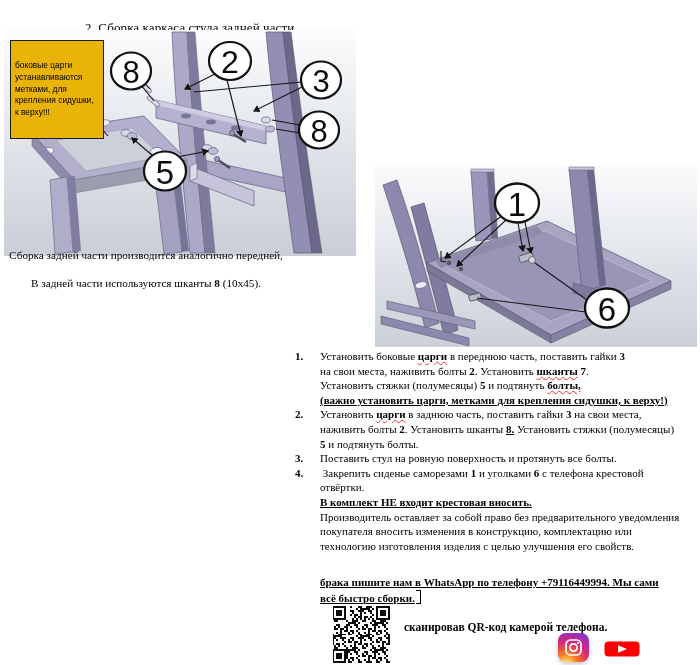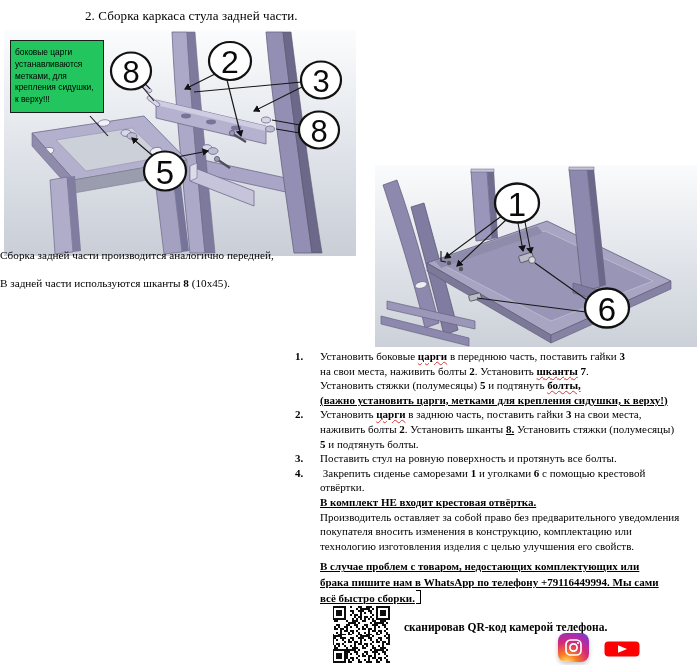--- a/index.html
+++ b/index.html
@@ -4,26 +4,26 @@
 <style>
   html,body{margin:0;padding:0;background:#fff;}
   .page{position:relative;width:700px;height:665px;background:#ffffff;overflow:hidden;
         font-family:"Liberation Serif",serif;color:#000;}
   .abs{position:absolute;}
 
   
   .sec-title{font-size:13px;letter-spacing:.1px;}
 
   
-  .note-box{left:10px;top:40px;width:84px;border:1.5px solid #1c1c1c;background:#22c55e;
-            padding:6px 4px;font-family:"Liberation Sans",sans-serif;font-size:8.4px;
+  .note-box{left:10px;top:40px;width:84px;border:1.5px solid #1c1c1c;background:#eab308;
+            padding:19px 4px;font-family:"Liberation Sans",sans-serif;font-size:8.4px;
             line-height:1.4;z-index:5;}
 
   
-  .caption{left:0px;top:248px;width:292px;font-size:11.2px;line-height:14.2px;}
+  .caption{left:0px;top:248px;width:292px;text-align:center;font-size:11.2px;line-height:14.2px;}
 
   
   .instructions{left:295px;top:349px;width:405px;font-size:11px;line-height:14.6px;}
   .item{display:flex;}
   .num{flex:0 0 25px;width:25px;font-weight:bold;}
   .itext{flex:1;}
   .rich{white-space:pre;}
   .cont{margin-left:25px;}
   .warranty{margin-top:6px;line-height:15.2px;}
 
@@ -43,21 +43,21 @@
          box-shadow:0 2px 4px rgba(120,120,140,.45);}
   .yt{left:604px;top:641px;width:36px;height:16px;}
 
   svg text.callout-num{font-family:"Liberation Sans",sans-serif;fill:#0a0a0a;}
 </style>
 </head>
 <body>
 
 <div class="page">
 
-  <div class="abs sec-title" style="left:85px;top:8px;">2.  Сборка каркаса стула задней части.</div>
+  <div class="abs sec-title" style="left:85px;top:20px;">2.  Сборка каркаса стула задней части.</div>
 
   <svg class="abs" style="left:4px;top:30px;" width="352" height="226" viewBox="0 0 352 226">
     <defs>
       <linearGradient id="bg1" x1="0" y1="0" x2="0" y2="1">
         <stop offset="0" stop-color="#fbfcfd"></stop>
           <stop offset="0.55" stop-color="#dfe3e9"></stop>
           <stop offset="1" stop-color="#c9ced7"></stop>
       </linearGradient>
       <marker id="arr1" markerWidth="7" markerHeight="7" refX="5" refY="3.5" orient="auto">
         <path d="M0,0 L6,3.5 L0,7 Z" fill="#111"></path>
@@ -241,25 +241,25 @@
     <div class="item">
       <span class="num">2.</span>
       <span class="itext rich"><span>Установить </span><span class="w">царги</span><span> в заднюю часть, поставить гайки </span><span class="b">3</span><span> на свои места,</span><br><span>наживить болты </span><span class="b">2</span><span>. Установить шканты </span><span class="b u">8.</span><span> Установить стяжки (полумесяцы)</span><br><span class="b">5</span><span> и подтянуть болты.</span></span>
     </div>
     <div class="item">
       <span class="num">3.</span>
       <span class="itext rich"><span>Поставить стул на ровную поверхность и протянуть все болты.</span></span>
     </div>
     <div class="item">
       <span class="num">4.</span>
-      <span class="itext rich"><span> Закрепить сиденье саморезами </span><span class="b">1</span><span> и уголками </span><span class="b">6</span><span> с помощью крестовой</span><br><span>отвёртки.</span></span>
-    </div>
-    <div class="cont rich"><span class="b u">В комплект НЕ входит крестовая отвёртка.</span></div>
+      <span class="itext rich"><span> Закрепить сиденье саморезами </span><span class="b">1</span><span> и уголками </span><span class="b">6</span><span> с телефона крестовой</span><br><span>отвёртки.</span></span>
+    </div>
+    <div class="cont rich"><span class="b u">В комплект НЕ входит крестовая вносить.</span></div>
     <div class="cont rich"><span>Производитель оставляет за собой право без предварительного уведомления</span><br><span>покупателя вносить изменения в конструкцию, комплектацию или</span><br><span>технологию изготовления изделия с целью улучшения его свойств.</span></div>
-    <div class="cont rich warranty"><span class="rich"><span class="b u">В случае проблем с товаром, недостающих комплектующих или</span><br><span class="b u">брака пишите нам в WhatsApp по телефону +79116449994. Мы сами</span><br><span class="b u">всё быстро сборки.</span></span><span class="cursor-bar"></span></div>
+    <div class="cont rich warranty"><span class="rich"><br><span class="b u">брака пишите нам в WhatsApp по телефону +79116449994. Мы сами</span><br><span class="b u">всё быстро сборки.</span></span><span class="cursor-bar"></span></div>
   </div>
 
   <div class="abs qr-wrap">
     <svg id="qr-svg" width="58" height="57" viewBox="0 0 29 29" shape-rendering="crispEdges">
         <path d="M0,0h1v1h-1zM1,0h1v1h-1zM2,0h1v1h-1zM3,0h1v1h-1zM4,0h1v1h-1zM5,0h1v1h-1zM6,0h1v1h-1zM9,0h1v1h-1zM13,0h1v1h-1zM14,0h1v1h-1zM17,0h1v1h-1zM18,0h1v1h-1zM19,0h1v1h-1zM22,0h1v1h-1zM23,0h1v1h-1zM24,0h1v1h-1zM25,0h1v1h-1zM26,0h1v1h-1zM27,0h1v1h-1zM28,0h1v1h-1zM0,1h1v1h-1zM6,1h1v1h-1zM12,1h1v1h-1zM14,1h1v1h-1zM15,1h1v1h-1zM16,1h1v1h-1zM17,1h1v1h-1zM18,1h1v1h-1zM20,1h1v1h-1zM22,1h1v1h-1zM28,1h1v1h-1zM0,2h1v1h-1zM2,2h1v1h-1zM3,2h1v1h-1zM4,2h1v1h-1zM6,2h1v1h-1zM9,2h1v1h-1zM10,2h1v1h-1zM13,2h1v1h-1zM14,2h1v1h-1zM15,2h1v1h-1zM18,2h1v1h-1zM19,2h1v1h-1zM22,2h1v1h-1zM24,2h1v1h-1zM25,2h1v1h-1zM26,2h1v1h-1zM28,2h1v1h-1zM0,3h1v1h-1zM2,3h1v1h-1zM3,3h1v1h-1zM4,3h1v1h-1zM6,3h1v1h-1zM10,3h1v1h-1zM14,3h1v1h-1zM16,3h1v1h-1zM19,3h1v1h-1zM22,3h1v1h-1zM24,3h1v1h-1zM25,3h1v1h-1zM26,3h1v1h-1zM28,3h1v1h-1zM0,4h1v1h-1zM2,4h1v1h-1zM3,4h1v1h-1zM4,4h1v1h-1zM6,4h1v1h-1zM9,4h1v1h-1zM11,4h1v1h-1zM12,4h1v1h-1zM14,4h1v1h-1zM20,4h1v1h-1zM22,4h1v1h-1zM24,4h1v1h-1zM25,4h1v1h-1zM26,4h1v1h-1zM28,4h1v1h-1zM0,5h1v1h-1zM6,5h1v1h-1zM11,5h1v1h-1zM13,5h1v1h-1zM14,5h1v1h-1zM16,5h1v1h-1zM17,5h1v1h-1zM19,5h1v1h-1zM22,5h1v1h-1zM28,5h1v1h-1zM0,6h1v1h-1zM1,6h1v1h-1zM2,6h1v1h-1zM3,6h1v1h-1zM4,6h1v1h-1zM5,6h1v1h-1zM6,6h1v1h-1zM10,6h1v1h-1zM12,6h1v1h-1zM14,6h1v1h-1zM16,6h1v1h-1zM18,6h1v1h-1zM20,6h1v1h-1zM22,6h1v1h-1zM23,6h1v1h-1zM24,6h1v1h-1zM25,6h1v1h-1zM26,6h1v1h-1zM27,6h1v1h-1zM28,6h1v1h-1zM1,7h1v1h-1zM2,7h1v1h-1zM7,7h1v1h-1zM10,7h1v1h-1zM11,7h1v1h-1zM12,7h1v1h-1zM15,7h1v1h-1zM16,7h1v1h-1zM20,7h1v1h-1zM21,7h1v1h-1zM24,7h1v1h-1zM25,7h1v1h-1zM26,7h1v1h-1zM8,8h1v1h-1zM9,8h1v1h-1zM10,8h1v1h-1zM11,8h1v1h-1zM13,8h1v1h-1zM19,8h1v1h-1zM21,8h1v1h-1zM22,8h1v1h-1zM23,8h1v1h-1zM24,8h1v1h-1zM25,8h1v1h-1zM27,8h1v1h-1zM2,9h1v1h-1zM3,9h1v1h-1zM7,9h1v1h-1zM8,9h1v1h-1zM11,9h1v1h-1zM12,9h1v1h-1zM16,9h1v1h-1zM17,9h1v1h-1zM20,9h1v1h-1zM21,9h1v1h-1zM22,9h1v1h-1zM25,9h1v1h-1zM26,9h1v1h-1zM1,10h1v1h-1zM3,10h1v1h-1zM6,10h1v1h-1zM7,10h1v1h-1zM9,10h1v1h-1zM12,10h1v1h-1zM15,10h1v1h-1zM17,10h1v1h-1zM21,10h1v1h-1zM23,10h1v1h-1zM26,10h1v1h-1zM1,11h1v1h-1zM2,11h1v1h-1zM4,11h1v1h-1zM5,11h1v1h-1zM7,11h1v1h-1zM13,11h1v1h-1zM15,11h1v1h-1zM16,11h1v1h-1zM18,11h1v1h-1zM19,11h1v1h-1zM21,11h1v1h-1zM27,11h1v1h-1zM4,12h1v1h-1zM6,12h1v1h-1zM7,12h1v1h-1zM9,12h1v1h-1zM10,12h1v1h-1zM12,12h1v1h-1zM18,12h1v1h-1zM20,12h1v1h-1zM21,12h1v1h-1zM23,12h1v1h-1zM24,12h1v1h-1zM26,12h1v1h-1zM2,13h1v1h-1zM4,13h1v1h-1zM8,13h1v1h-1zM10,13h1v1h-1zM13,13h1v1h-1zM16,13h1v1h-1zM18,13h1v1h-1zM22,13h1v1h-1zM24,13h1v1h-1zM27,13h1v1h-1zM0,14h1v1h-1zM3,14h1v1h-1zM4,14h1v1h-1zM5,14h1v1h-1zM6,14h1v1h-1zM8,14h1v1h-1zM9,14h1v1h-1zM13,14h1v1h-1zM14,14h1v1h-1zM17,14h1v1h-1zM18,14h1v1h-1zM19,14h1v1h-1zM22,14h1v1h-1zM23,14h1v1h-1zM27,14h1v1h-1zM28,14h1v1h-1zM0,15h1v1h-1zM1,15h1v1h-1zM2,15h1v1h-1zM3,15h1v1h-1zM4,15h1v1h-1zM12,15h1v1h-1zM14,15h1v1h-1zM15,15h1v1h-1zM16,15h1v1h-1zM17,15h1v1h-1zM18,15h1v1h-1zM20,15h1v1h-1zM26,15h1v1h-1zM28,15h1v1h-1zM0,16h1v1h-1zM1,16h1v1h-1zM4,16h1v1h-1zM5,16h1v1h-1zM6,16h1v1h-1zM9,16h1v1h-1zM10,16h1v1h-1zM13,16h1v1h-1zM14,16h1v1h-1zM15,16h1v1h-1zM18,16h1v1h-1zM19,16h1v1h-1zM23,16h1v1h-1zM24,16h1v1h-1zM27,16h1v1h-1zM28,16h1v1h-1zM0,17h1v1h-1zM2,17h1v1h-1zM5,17h1v1h-1zM8,17h1v1h-1zM10,17h1v1h-1zM14,17h1v1h-1zM16,17h1v1h-1zM19,17h1v1h-1zM22,17h1v1h-1zM24,17h1v1h-1zM28,17h1v1h-1zM0,18h1v1h-1zM6,18h1v1h-1zM8,18h1v1h-1zM9,18h1v1h-1zM11,18h1v1h-1zM12,18h1v1h-1zM14,18h1v1h-1zM20,18h1v1h-1zM22,18h1v1h-1zM23,18h1v1h-1zM25,18h1v1h-1zM26,18h1v1h-1zM28,18h1v1h-1zM0,19h1v1h-1zM2,19h1v1h-1zM3,19h1v1h-1zM5,19h1v1h-1zM11,19h1v1h-1zM13,19h1v1h-1zM14,19h1v1h-1zM16,19h1v1h-1zM17,19h1v1h-1zM19,19h1v1h-1zM25,19h1v1h-1zM27,19h1v1h-1zM28,19h1v1h-1zM1,20h1v1h-1zM3,20h1v1h-1zM6,20h1v1h-1zM9,20h1v1h-1zM11,20h1v1h-1zM15,20h1v1h-1zM17,20h1v1h-1zM20,20h1v1h-1zM23,20h1v1h-1zM25,20h1v1h-1zM1,21h1v1h-1zM2,21h1v1h-1zM7,21h1v1h-1zM10,21h1v1h-1zM11,21h1v1h-1zM12,21h1v1h-1zM15,21h1v1h-1zM16,21h1v1h-1zM20,21h1v1h-1zM21,21h1v1h-1zM24,21h1v1h-1zM25,21h1v1h-1zM26,21h1v1h-1zM0,22h1v1h-1zM1,22h1v1h-1zM2,22h1v1h-1zM3,22h1v1h-1zM4,22h1v1h-1zM5,22h1v1h-1zM6,22h1v1h-1zM7,22h1v1h-1zM8,22h1v1h-1zM9,22h1v1h-1zM10,22h1v1h-1zM11,22h1v1h-1zM13,22h1v1h-1zM19,22h1v1h-1zM21,22h1v1h-1zM22,22h1v1h-1zM23,22h1v1h-1zM24,22h1v1h-1zM25,22h1v1h-1zM27,22h1v1h-1zM0,23h1v1h-1zM6,23h1v1h-1zM7,23h1v1h-1zM8,23h1v1h-1zM11,23h1v1h-1zM12,23h1v1h-1zM16,23h1v1h-1zM17,23h1v1h-1zM20,23h1v1h-1zM21,23h1v1h-1zM22,23h1v1h-1zM25,23h1v1h-1zM26,23h1v1h-1zM0,24h1v1h-1zM2,24h1v1h-1zM3,24h1v1h-1zM4,24h1v1h-1zM6,24h1v1h-1zM7,24h1v1h-1zM9,24h1v1h-1zM12,24h1v1h-1zM15,24h1v1h-1zM17,24h1v1h-1zM21,24h1v1h-1zM23,24h1v1h-1zM26,24h1v1h-1zM0,25h1v1h-1zM2,25h1v1h-1zM3,25h1v1h-1zM4,25h1v1h-1zM6,25h1v1h-1zM7,25h1v1h-1zM13,25h1v1h-1zM15,25h1v1h-1zM16,25h1v1h-1zM18,25h1v1h-1zM19,25h1v1h-1zM21,25h1v1h-1zM27,25h1v1h-1zM0,26h1v1h-1zM2,26h1v1h-1zM3,26h1v1h-1zM4,26h1v1h-1zM6,26h1v1h-1zM7,26h1v1h-1zM9,26h1v1h-1zM10,26h1v1h-1zM12,26h1v1h-1zM18,26h1v1h-1zM20,26h1v1h-1zM21,26h1v1h-1zM23,26h1v1h-1zM24,26h1v1h-1zM26,26h1v1h-1zM0,27h1v1h-1zM6,27h1v1h-1zM8,27h1v1h-1zM10,27h1v1h-1zM13,27h1v1h-1zM16,27h1v1h-1zM18,27h1v1h-1zM22,27h1v1h-1zM24,27h1v1h-1zM27,27h1v1h-1zM0,28h1v1h-1zM1,28h1v1h-1zM2,28h1v1h-1zM3,28h1v1h-1zM4,28h1v1h-1zM5,28h1v1h-1zM6,28h1v1h-1zM8,28h1v1h-1zM9,28h1v1h-1zM13,28h1v1h-1zM14,28h1v1h-1zM17,28h1v1h-1zM18,28h1v1h-1zM19,28h1v1h-1zM22,28h1v1h-1zM23,28h1v1h-1zM27,28h1v1h-1zM28,28h1v1h-1z" fill="#0d0d0d"></path>
       </svg>
   </div>
 
   <div class="abs video-note rich"><br><span class="b">сканировав QR-код камерой телефона.</span></div>
 

